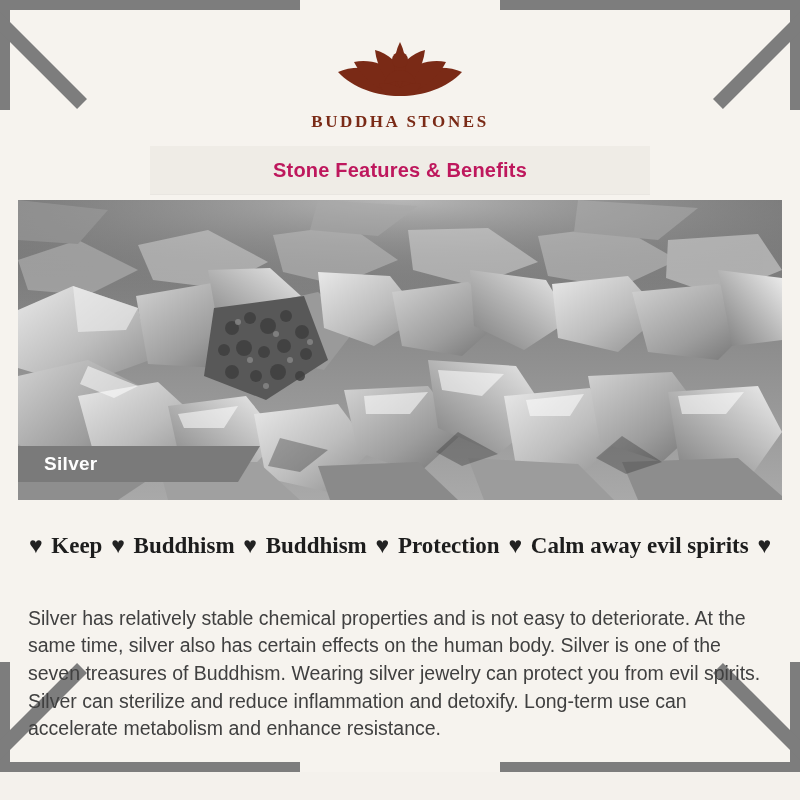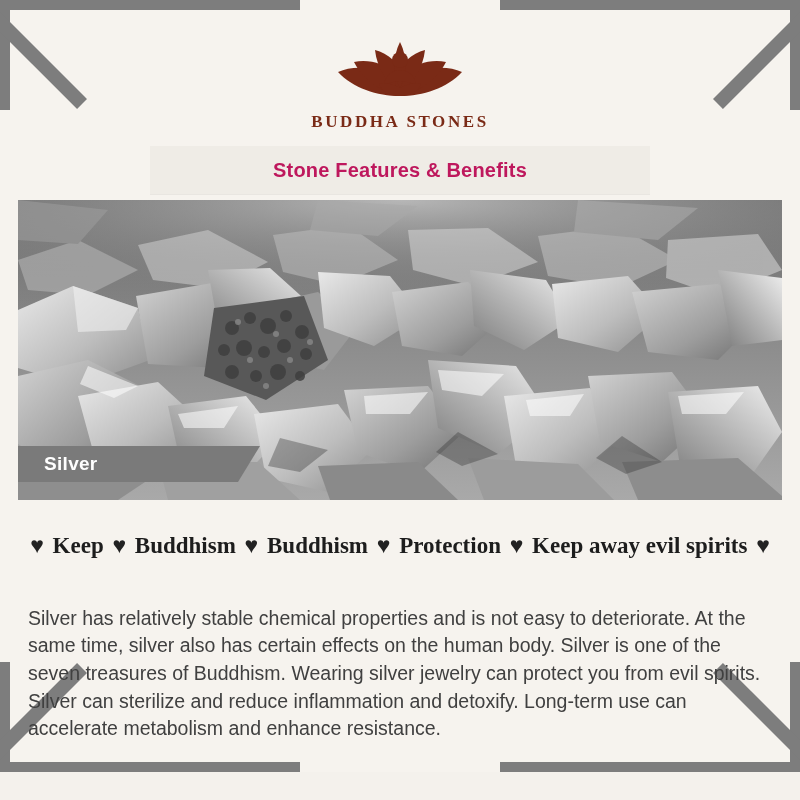--- a/index.html
+++ b/index.html
@@ -318,20 +318,20 @@
   <div class="keywords">
     <span class="kw-heart">♥</span>
     <span>Keep</span>
     <span class="kw-heart">♥</span>
     <span>Buddhism</span>
     <span class="kw-heart">♥</span>
     <span>Buddhism</span>
     <span class="kw-heart">♥</span>
     <span>Protection</span>
     <span class="kw-heart">♥</span>
-    <span>Keep away evil spirits</span>
+    <span>Calm away evil spirits</span>
     <span class="kw-heart">♥</span>
   </div>
 
   <p class="body-text">Silver has relatively stable chemical properties and is not easy to deteriorate. At the same time, silver also has certain effects on the human body. Silver is one of the seven treasures of Buddhism. Wearing silver jewelry can protect you from evil spirits. Silver can sterilize and reduce inflammation and detoxify. Long-term use can accelerate metabolism and enhance resistance.</p>
 
   <div class="bottom-band"></div>
 </div>
 
 </body></html>

